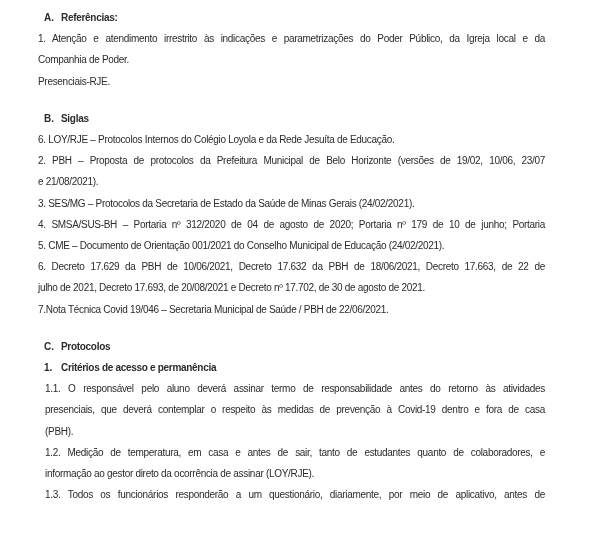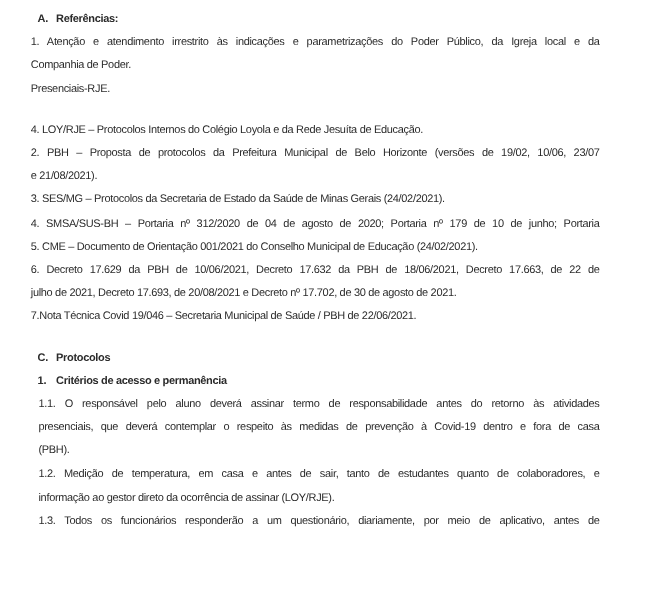--- a/index.html
+++ b/index.html
@@ -9,21 +9,21 @@
   }
   body {
     width: 600px;
     height: 540px;
     overflow: hidden;
   }
   .page {
     box-sizing: border-box;
     width: 600px;
     height: 506px;
-    padding: 7px 55px 0 28px;
+    padding: 7px 55px 0 38px;
     font-family: "Liberation Sans", sans-serif;
     font-size: 10px;
     line-height: 21.2px;
     letter-spacing: -0.3px;
     color: #2b2b2b;
   }
   .section + .section { margin-top: 16px; }
   .ln {
     white-space: nowrap;
     text-align: left;
@@ -47,21 +47,22 @@
 <div class="page">
 
   <div class="section">
     <div class="ln head"><span class="mk">A.</span><span>Referências:</span></div>
     <div class="ln j">1. Atenção e atendimento irrestrito às indicações e parametrizações do Poder Público, da Igreja local e da</div>
     <div class="ln">Companhia de Poder.</div>
     <div class="ln">Presenciais-RJE.</div>
   </div>
 
   <div class="section">
-    <div class="ln">4. LOY/RJE – Protocolos Internos do Colégio Loyola e da Rede Jesuíta de Educação.</div>
+    <div class="ln head"><span class="mk">B.</span><span>Siglas</span></div>
+    <div class="ln">6. LOY/RJE – Protocolos Internos do Colégio Loyola e da Rede Jesuíta de Educação.</div>
     <div class="ln j">2. PBH – Proposta de protocolos da Prefeitura Municipal de Belo Horizonte (versões de 19/02, 10/06, 23/07</div>
     <div class="ln">e 21/08/2021).</div>
     <div class="ln">3. SES/MG – Protocolos da Secretaria de Estado da Saúde de Minas Gerais (24/02/2021).</div>
     <div class="ln j">4. SMSA/SUS-BH – Portaria nº 312/2020 de 04 de agosto de 2020; Portaria nº 179 de 10 de junho; Portaria</div>
     <div class="ln">5. CME – Documento de Orientação 001/2021 do Conselho Municipal de Educação (24/02/2021).</div>
     <div class="ln j">6. Decreto 17.629 da PBH de 10/06/2021, Decreto 17.632 da PBH de 18/06/2021, Decreto 17.663, de 22 de</div>
     <div class="ln">julho de 2021, Decreto 17.693, de 20/08/2021 e Decreto nº 17.702, de 30 de agosto de 2021.</div>
     <div class="ln">7.Nota Técnica Covid 19/046 – Secretaria Municipal de Saúde / PBH de 22/06/2021.</div>
   </div>
 

